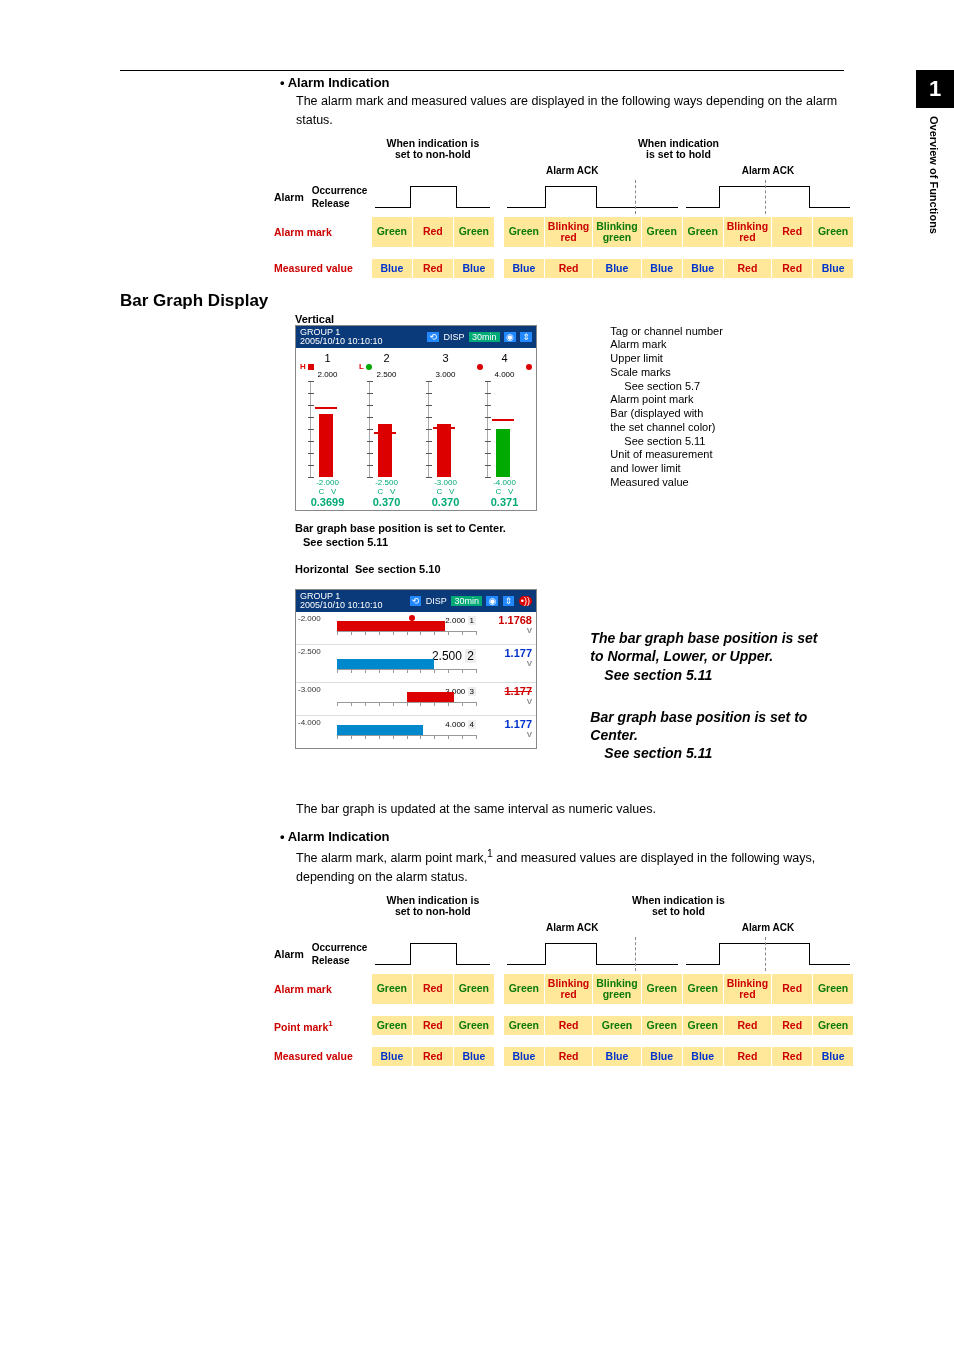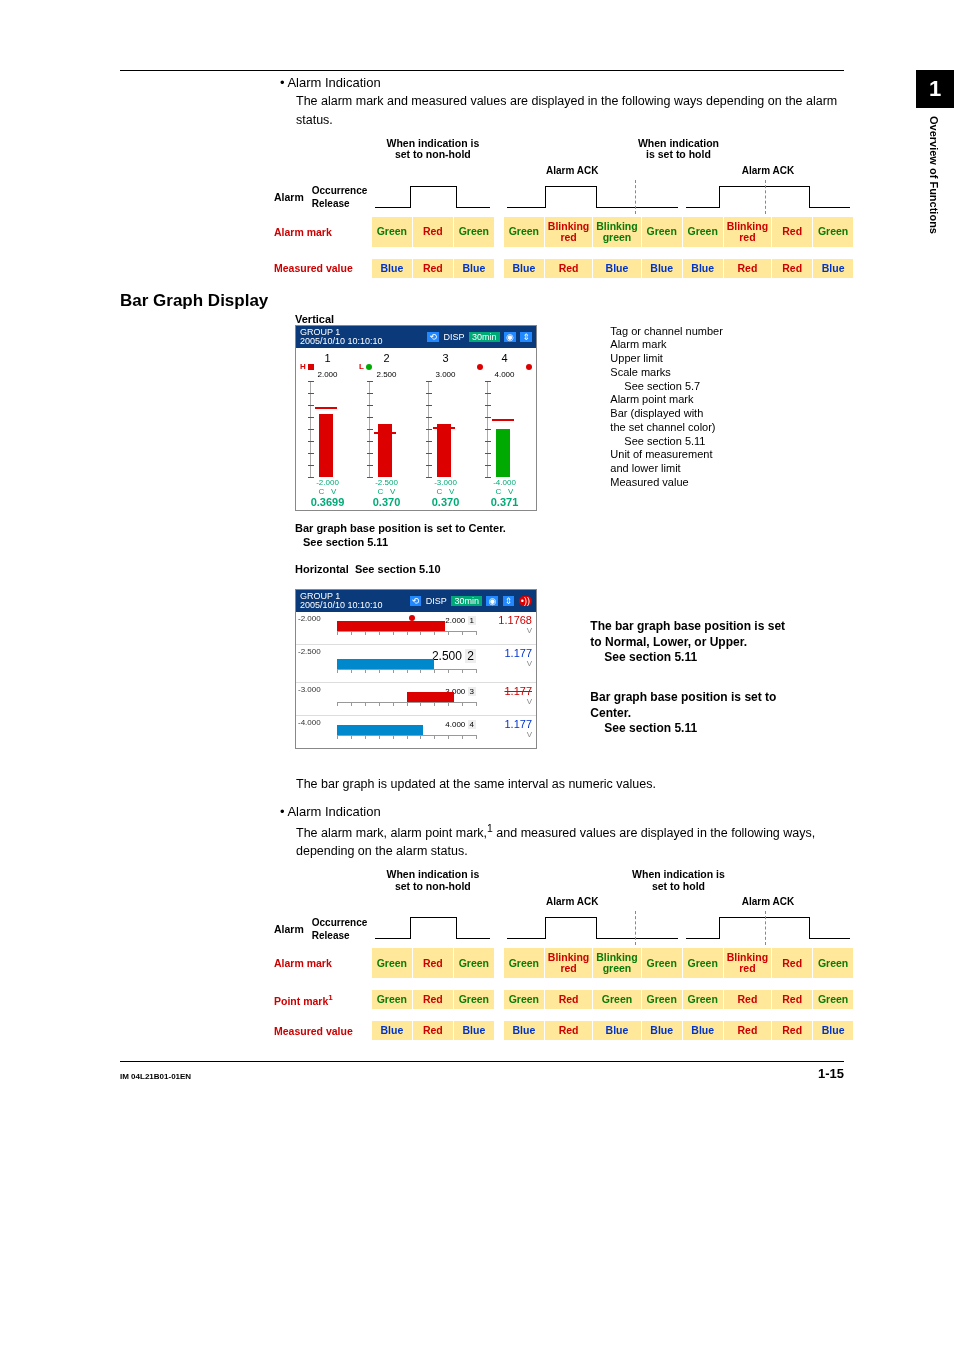--- a/index.html
+++ b/index.html
@@ -43,21 +43,21 @@
     writing-mode: vertical-rl;
     font-weight: bold;
     font-size: 11px;
     padding: 8px 0 0 0;
     margin-left: 12px;
   }
   .content {
     margin-right: 50px;
   }
   .bullet-head {
-    font-weight: normal;
+    font-weight: bold;
     font-size: 13px;
     margin-left: 160px;
   }
   .bullet-head::before {
     content: "•  ";
   }
   .body-text {
     margin-left: 176px;
     font-size: 12.5px;
     line-height: 1.5;
@@ -267,31 +267,32 @@
     top:-4px;
   }
   .h-ticks{position:absolute;top:6px;left:0;right:0;height:6px;}
   .h-tick{position:absolute;top:0;height:4px;border-left:1px solid #999;}
   .h-right{
     flex:0 0 50px;
     text-align:right;
     padding:2px 4px;
     font-size:11px;
     color:#c00;
-    font-weight:normal;
+    font-weight:bold;
   }
   .h-right.blue{color:#0033cc;}
   .callouts-h {
     display:inline-block;
     vertical-align:top;
-    font-size:12px;
+    font-size:14px;
     font-weight:bold;
     line-height:1.3;
     margin-left: 50px;
-    margin-top:30px;
+    margin-top:40px;
+    font-style:italic;
   }
   .callouts-h .blk { margin-bottom: 24px;}
   .callouts-h .indent{padding-left:14px;}
 
   .footnote {
     margin-left: 190px;
     font-size: 11.5px;
     margin-top: 8px;
   }
   .footer {
@@ -780,18 +781,14 @@
           <td class="state-cell c-blue">Blue</td>
           <td class="state-cell c-red">Red</td>
           <td class="state-cell c-red dash-sep">Red</td>
           <td class="state-cell c-blue">Blue</td>
         </tr>
       </tbody>
         </table>
     </div>
 
 
-    <div class="footer">
-      <span class="doc">IM 04L21B01-01EN</span>
-      <span class="pn">1-15</span>
-    </div>
   </div>
 </div>
 
 </body></html>

